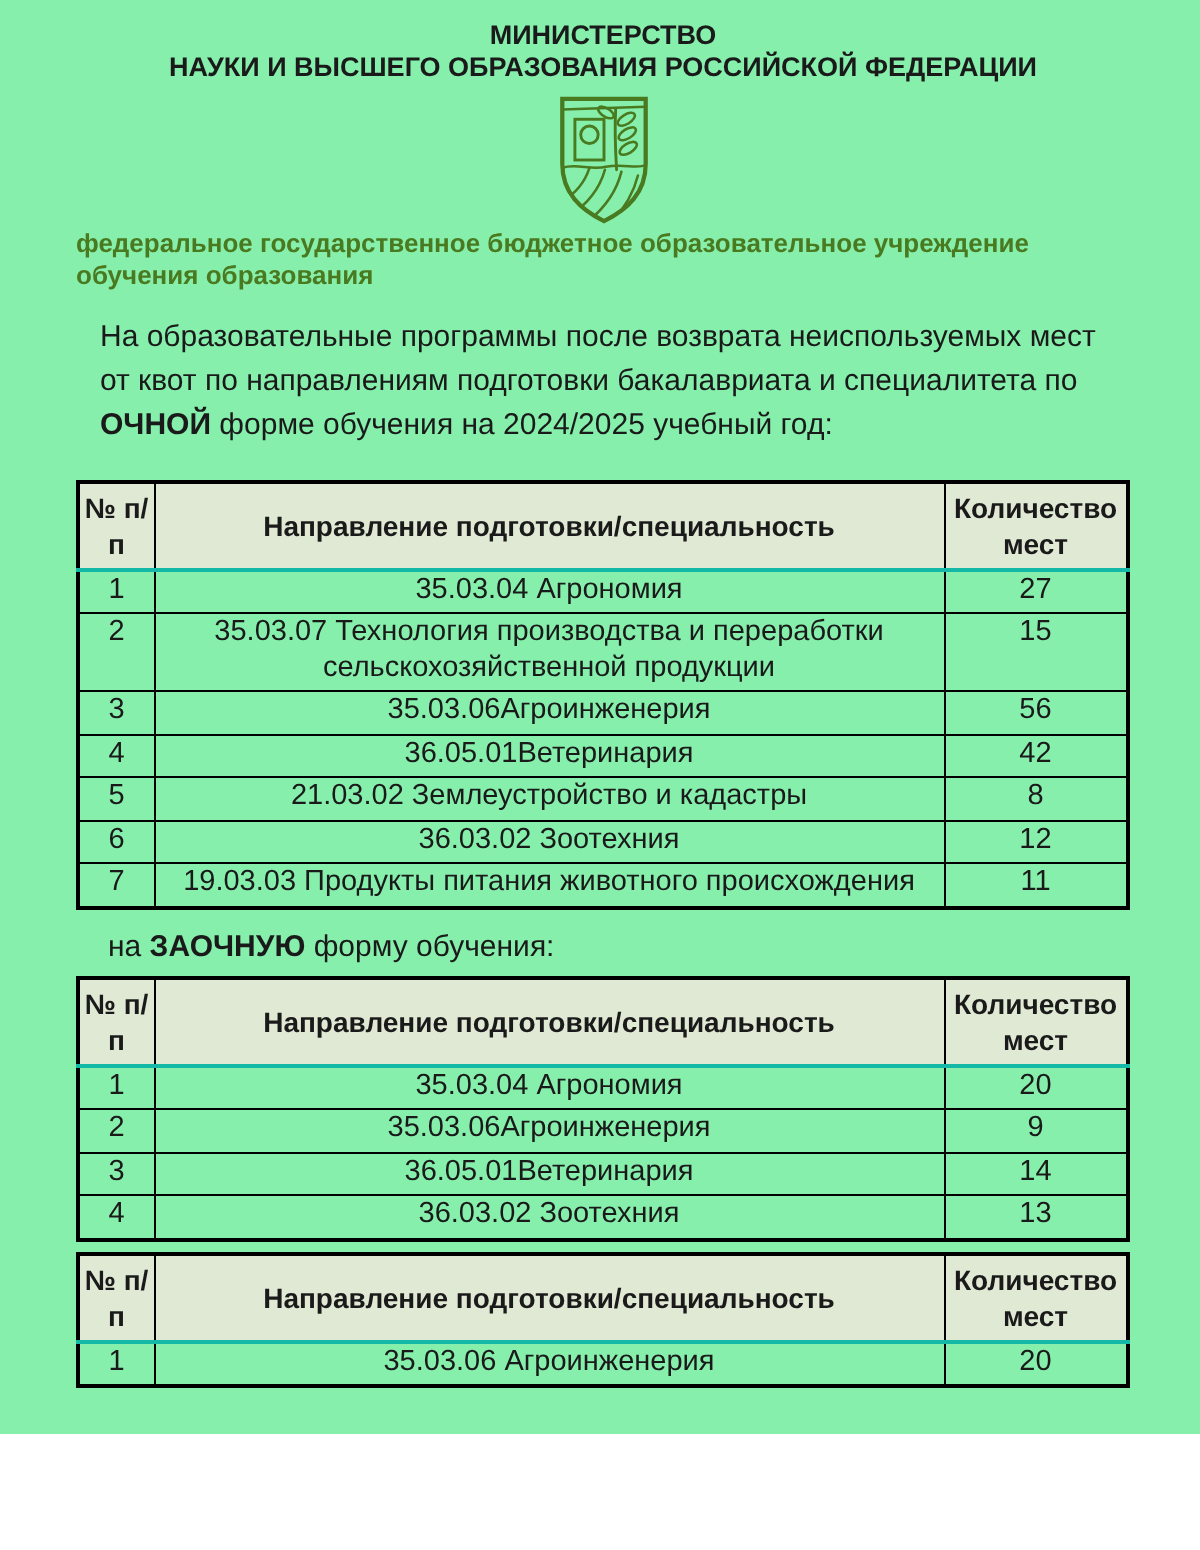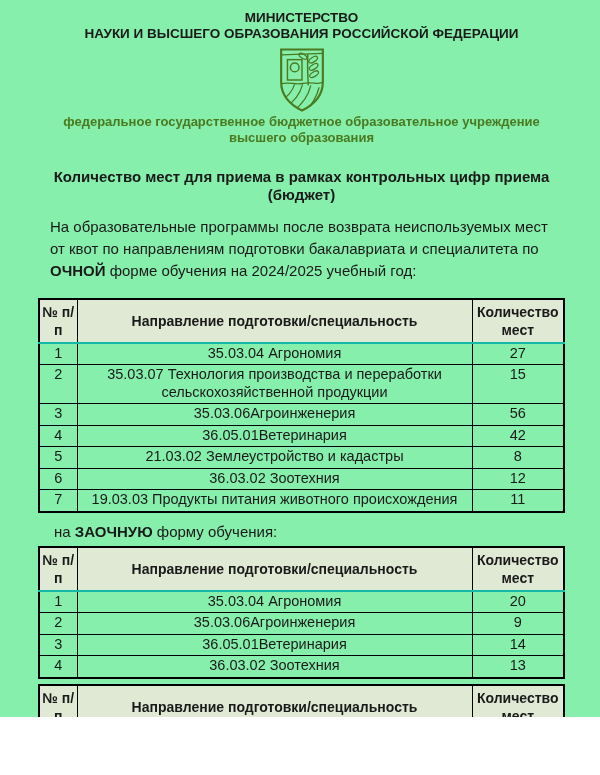--- a/index.html
+++ b/index.html
@@ -15,21 +15,21 @@
     color:var(--ink);
     font-family:Liberation Sans, sans-serif;
     padding:10px 35px 0 38px;
     overflow:hidden;
   }
   .ministry{
     text-align:center;font-weight:bold;font-size:13.5px;line-height:1.2;
   }
   .logo-wrap{text-align:center;margin-top:6px;height:64px;color:var(--green);}
   .institution{
-    text-align:center;font-weight:bold;font-size:13px;line-height:1.2;
+    text-align:left;font-weight:bold;font-size:13px;line-height:1.2;
     color:var(--green);margin-top:2px;
   }
   .doc-title{
     text-align:center;font-weight:bold;font-size:15px;margin-top:22px;line-height:1.2;
   }
   .intro{
     font-size:15px;line-height:22px;margin:12px 0 16px 12px;
   }
   .section-heading{
     font-size:15px;line-height:19px;margin:9px 0 0 16px;
@@ -91,24 +91,23 @@
         <path d="M-3,57 C7,52 13,45 15.5,37"></path>
         <path d="M5,62 C15,55.5 21,47 23.5,38"></path>
         <path d="M13,66 C23,58.5 29.5,49 32,39"></path>
         <path d="M23,69 C31.5,61 38,51 40.5,41"></path>
       </g>
     </svg>
   </div>
 
   <div class="institution">
     <div>федеральное государственное бюджетное образовательное учреждение</div>
-    <div>высшего образования</div>
+    <div>обучения образования</div>
   </div>
 
-  <div class="doc-title">Количество мест для приема в рамках контрольных цифр приема (бюджет)</div>
 
   <p class="intro"><span>На образовательные программы после возврата неиспользуемых мест от квот по направлениям подготовки бакалавриата и специалитета по </span><b>ОЧНОЙ</b><span> форме обучения на 2024/2025 учебный год:</span></p>
 
   <table class="places-table t1">
     <colgroup>
         <col class="c-num">
         <col class="c-name">
         <col class="c-count">
       </colgroup>
     <thead>

